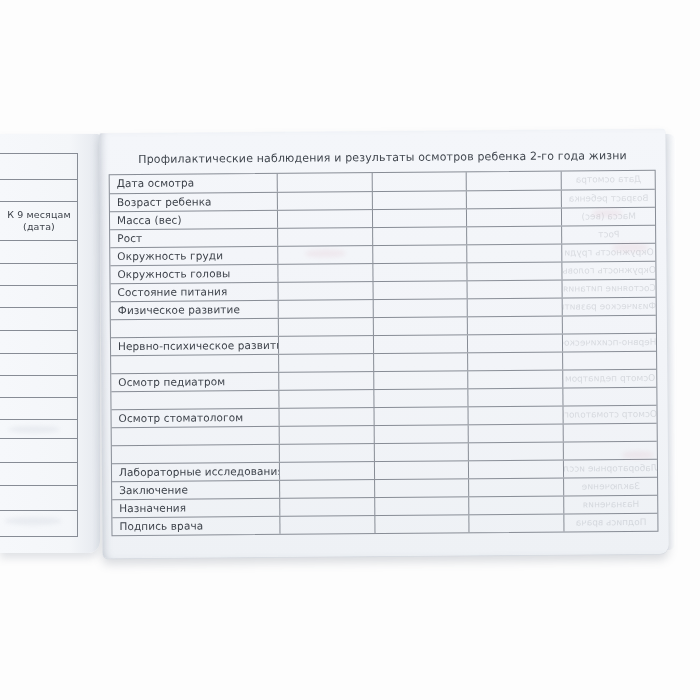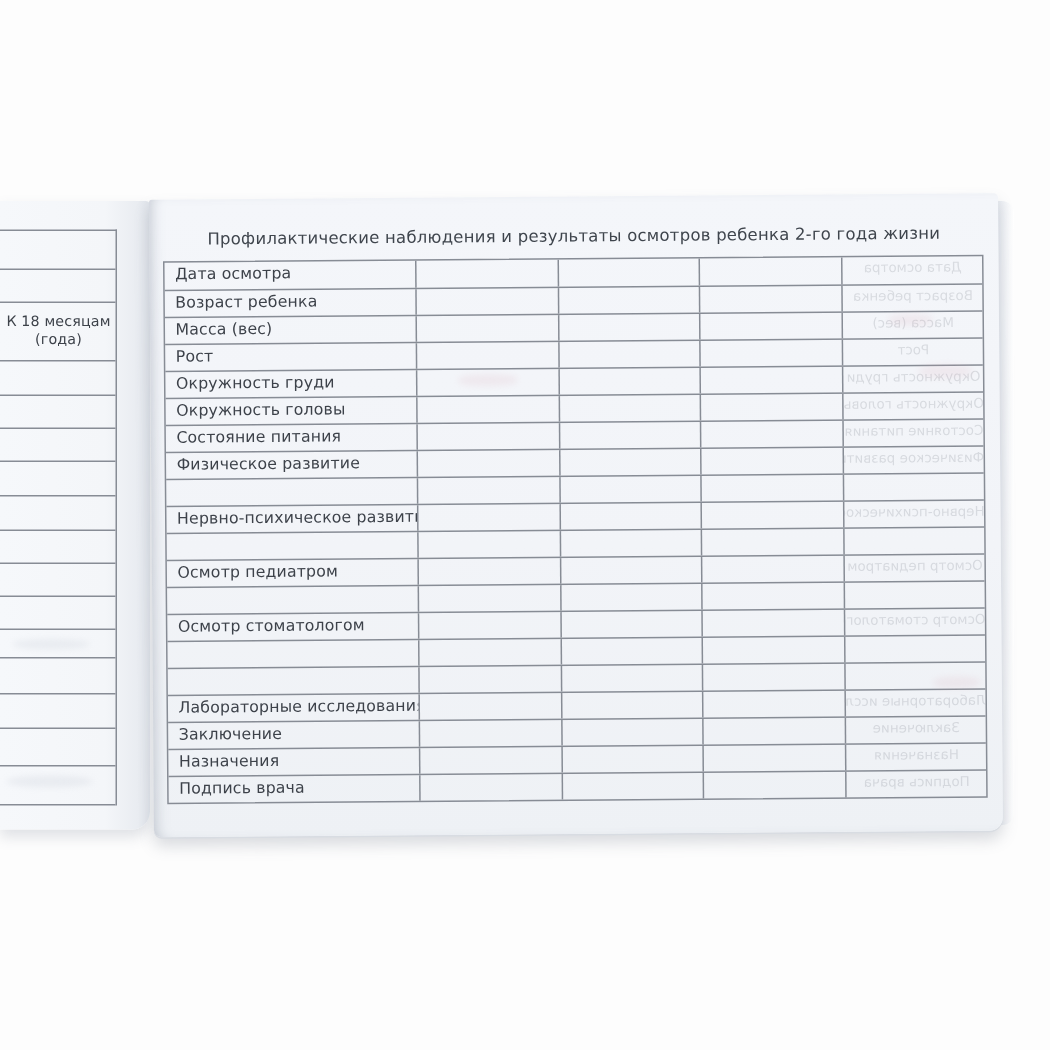--- a/index.html
+++ b/index.html
@@ -113,22 +113,22 @@
         <div class="lp-row" style="height: 22px;"></div>
         <div class="lp-row" style="height: 22px;"></div>
         <div class="lp-row" style="height: 22px;"></div>
         <div class="lp-row" style="height: 19px;"></div>
         <div class="lp-row" style="height: 24px;"></div>
         <div class="lp-row" style="height: 23px;"></div>
         <div class="lp-row" style="height: 25px;"></div>
         <div class="lp-row" style="height: 26px;"></div>
       </div>
     <div class="milestone">
-      <span>К 18 месяцам</span>
-      <span>(года)</span>
+      <span>К 9 месяцам</span>
+      <span>(дата)</span>
     </div>
     <div class="blob" style="left:8px;top:292px;width:52px;height:7px;"></div>
     <div class="blob" style="left:4px;top:383px;width:58px;height:8px;"></div>
   </div>
 
   <div class="right-page">
     <div class="page-title">Профилактические наблюдения и результаты осмотров ребенка 2-го года жизни</div>
     <div class="obs-table" id="obs-table">
         <div class="t-row">
           <div class="t-cell c-label">Дата осмотра</div>

